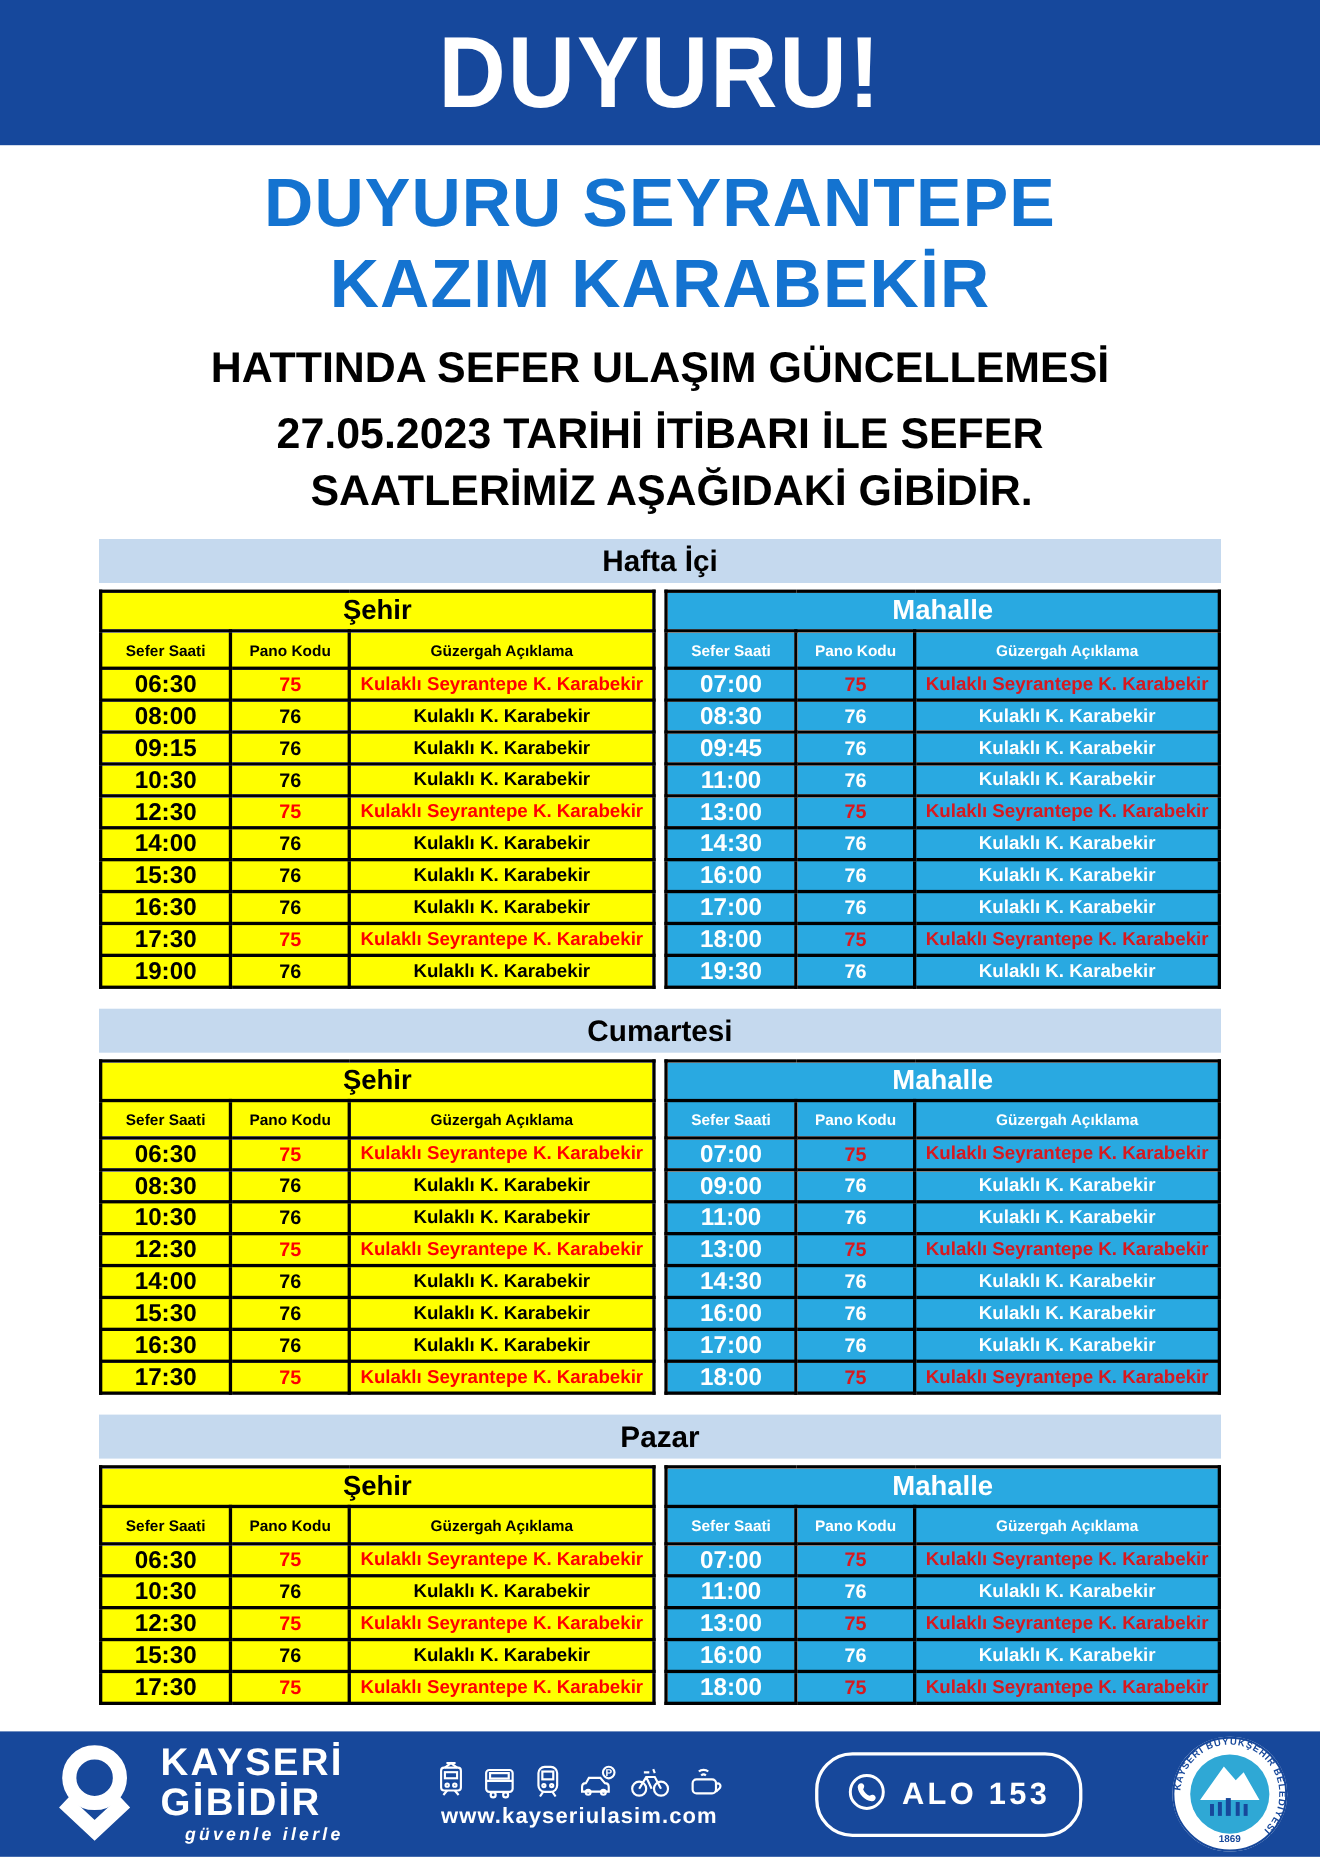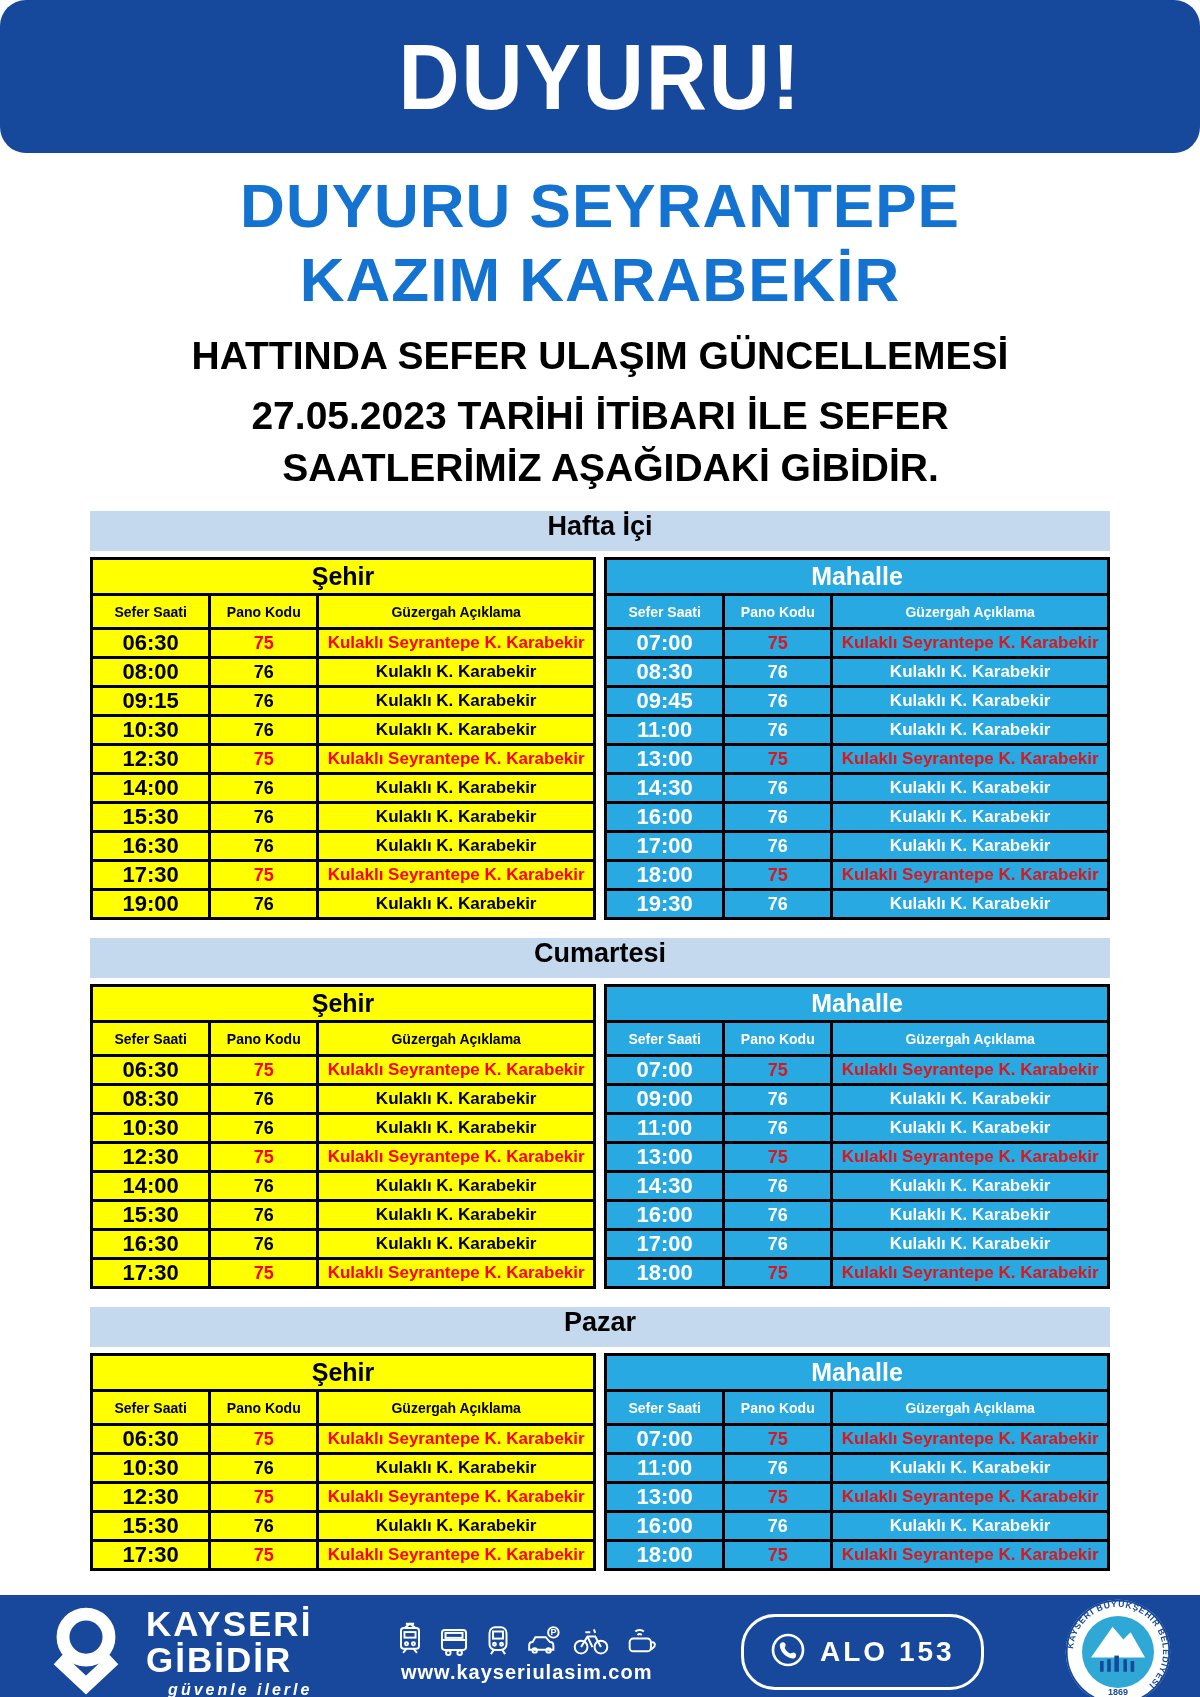--- a/index.html
+++ b/index.html
@@ -6,43 +6,43 @@
   html { background: #ffffff; }
   body {
     width: 1200px; margin: 0 auto;
     font-family: "Liberation Sans", "DejaVu Sans", sans-serif;
     background: #ffffff;
   }
   .page { width: 1200px; height: 1697px; overflow: hidden; background: #fff; }
 
   
   .banner {
-    height: 153px; background: var(--banner-navy);
-    display: flex; align-items: center; justify-content: center; border-radius: 26px;
+    height: 132px; background: var(--banner-navy);
+    display: flex; align-items: center; justify-content: center;
   }
   .banner-title {
     color: #fff; font-size: 92px; font-weight: bold; letter-spacing: 2px;
     transform: scaleX(0.92); line-height: 1;
   }
 
   
   .headings { text-align: center; }
   .headline { color: var(--heading-blue); font-weight: bold; font-size: 62px; line-height: 74px; letter-spacing: 1px; }
   .headline.first { margin-top: 16px; }
   .subline { color: #000; font-weight: bold; font-size: 39px; line-height: 50px; }
   .subline.first { margin-top: 14px; }
   .subline.second { margin-top: 10px; }
   .subline.third { margin-top: 2px; margin-left: 21px; }
 
   
   .content { padding: 0 90px; }
   .day-band {
     height: 40px; margin-top: 18px; margin-bottom: 6px;
     background: var(--day-band-blue);
-    display: flex; align-items: flex-start; justify-content: center;
+    display: flex; align-items: center; justify-content: center;
     font-size: 27px; font-weight: bold; color: #000;
   }
   .tables { display: flex; gap: 8px; }
   table.sched { flex: 1; border-collapse: collapse; table-layout: fixed; width: 100%; }
   table.sched col.c-time  { width: 23.5%; }
   table.sched col.c-code  { width: 21.5%; }
   table.sched col.c-route { width: 55%; }
   table.sched th, table.sched td {
     border: 3px solid var(--border-black);
     text-align: center; vertical-align: middle;

